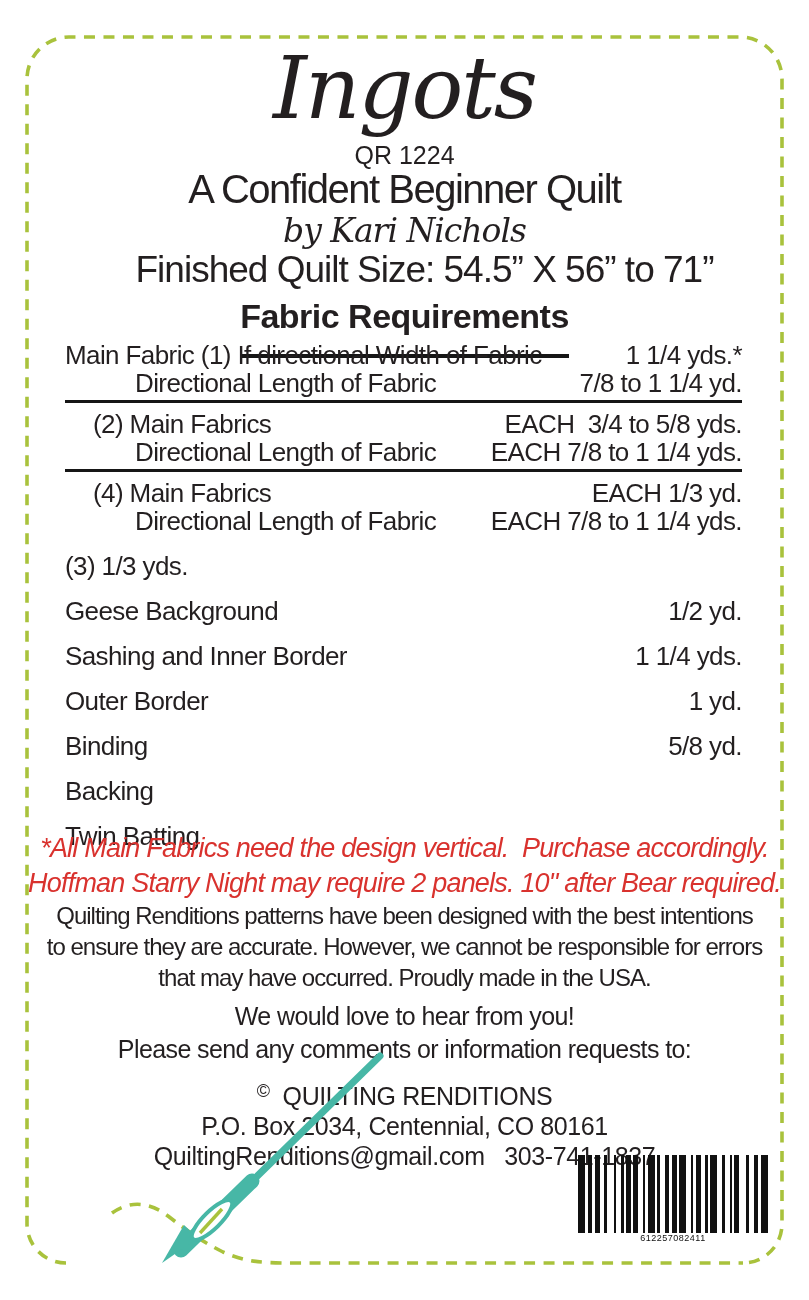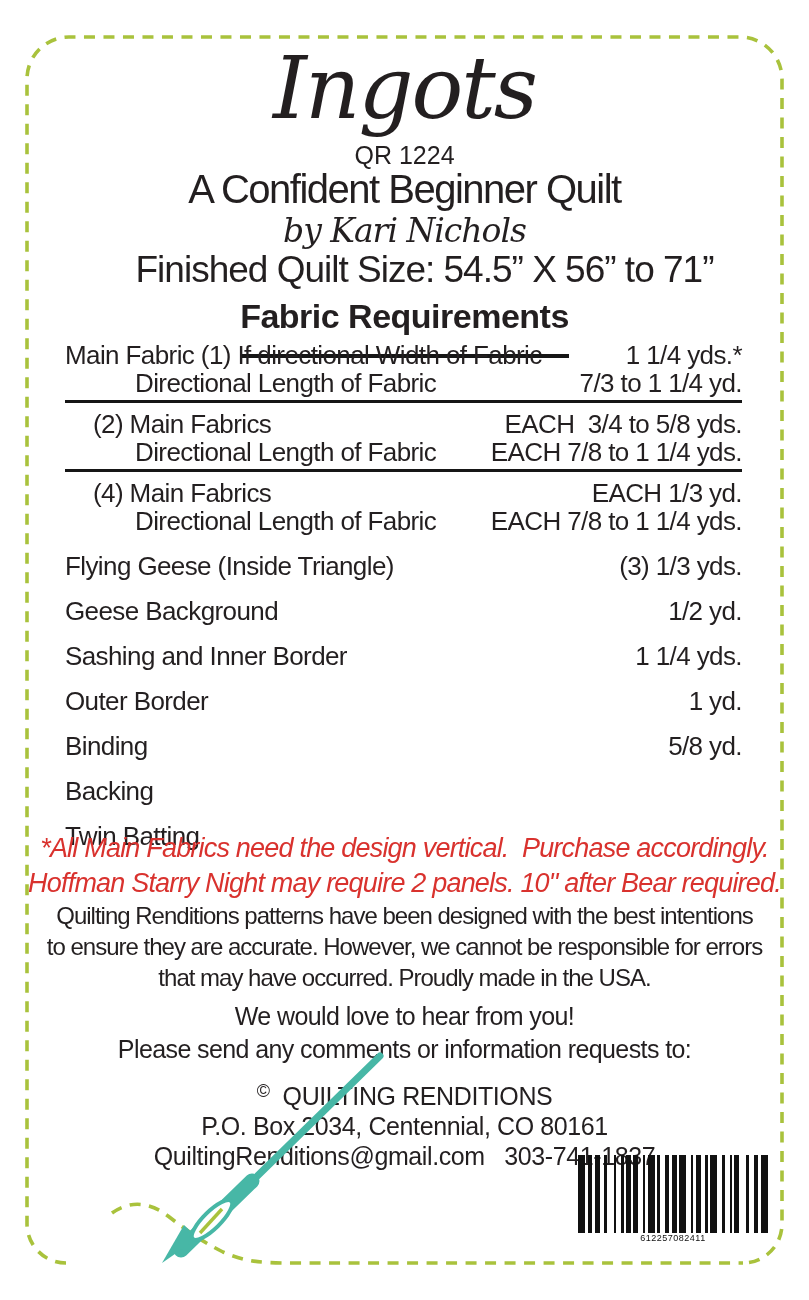--- a/index.html
+++ b/index.html
@@ -63,40 +63,39 @@
   <div class="abs centered sizeline">Finished Quilt Size: 54.5” X 56” to 71”</div>
   <div class="abs centered sectionhead"><span>Fabric Requirements</span></div>
 
   <div class="reqtable">
       <div class="req-row ind0">
         <span class="req-label">Main Fabric (1) If directional Width of Fabric</span>
         <span class="req-value">1 1/4 yds.*</span>
       </div>
       <div class="req-row ind2 underlined">
         <span class="req-label">Directional Length of Fabric</span>
-        <span class="req-value">7/3 to 1 1/4 yd.</span>
+        <span class="req-value">7/8 to 1 1/4 yd.</span>
       </div>
       <div class="req-row ind1">
         <span class="req-label">(2) Main Fabrics</span>
         <span class="req-value">EACH  3/4 to 5/8 yds.</span>
       </div>
       <div class="req-row ind2 underlined">
         <span class="req-label">Directional Length of Fabric</span>
         <span class="req-value">EACH 7/8 to 1 1/4 yds.</span>
       </div>
       <div class="req-row ind1">
         <span class="req-label">(4) Main Fabrics</span>
         <span class="req-value">EACH 1/3 yd.</span>
       </div>
       <div class="req-row ind2">
         <span class="req-label">Directional Length of Fabric</span>
         <span class="req-value">EACH 7/8 to 1 1/4 yds.</span>
       </div>
       <div class="req-row ind0 spaced">
-        <span class="req-label">Flying Geese (Inside Triangle)</span>
         <span class="req-value">(3) 1/3 yds.</span>
       </div>
       <div class="req-row ind0 spaced">
         <span class="req-label">Geese Background</span>
         <span class="req-value">1/2 yd.</span>
       </div>
       <div class="req-row ind0 spaced">
         <span class="req-label">Sashing and Inner Border</span>
         <span class="req-value">1 1/4 yds.</span>
       </div>

